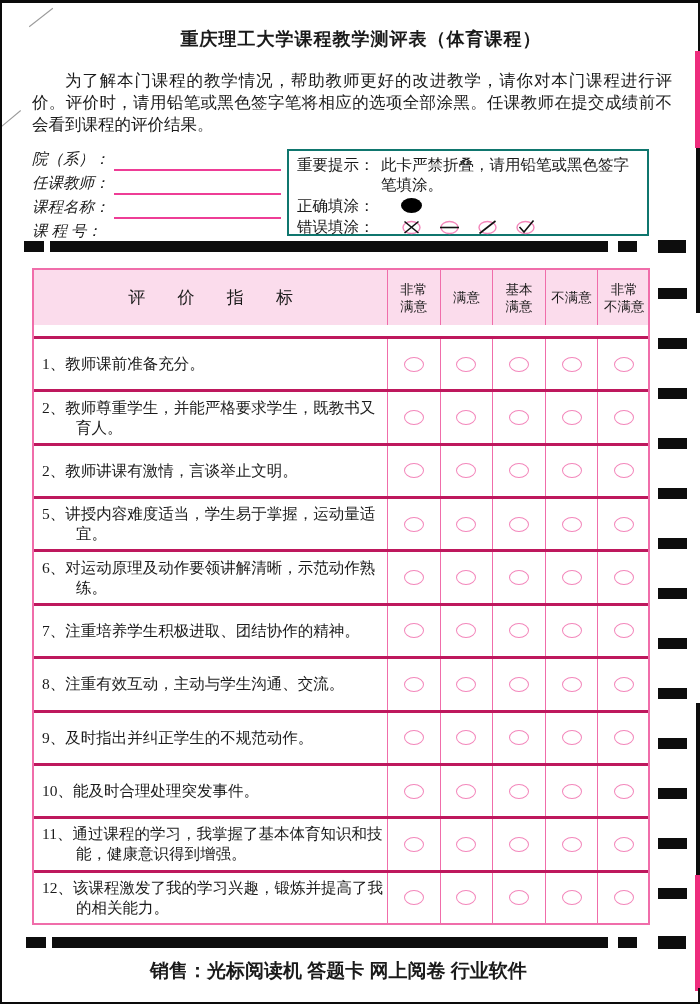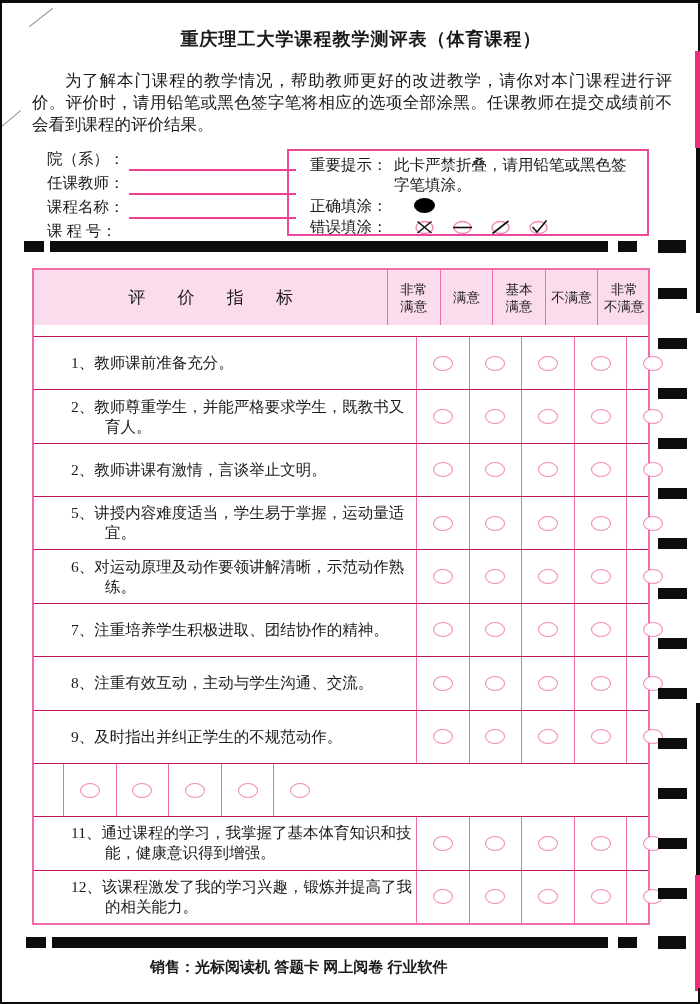--- a/index.html
+++ b/index.html
@@ -15,29 +15,29 @@
   .s1{width:30px;left:24px;top:14px;transform:rotate(-38deg);}
   .s2{width:28px;left:-6px;top:116px;transform:rotate(-40deg);}
 
   .title{position:absolute;top:24px;left:0;width:100%;text-align:center;
     font-size:18px;font-weight:bold;letter-spacing:1px;padding-left:20px;}
 
   .intro{position:absolute;top:67px;left:30px;width:640px;font-size:16.5px;
     line-height:22px;text-align:justify;text-indent:2em;}
 
   
-  .fields{position:absolute;left:45px;top:144px;}
+  .fields{position:absolute;left:30px;top:144px;font-style:italic;}
   .field-row{height:24px;line-height:24px;white-space:nowrap;}
   .field-label{display:inline-block;width:80px;font-size:15.5px;vertical-align:bottom;}
   .field-line{display:inline-block;width:167px;height:18px;
     border-bottom:2px solid #ee3d96;vertical-align:bottom;margin-left:2px;}
 
   
   .notice{position:absolute;left:285px;top:146px;width:362px;height:87px;
-    border:2px solid #ec4899;padding:4px 8px 2px 21px;font-size:15.5px;line-height:20px;}
+    border:2px solid #0f766e;padding:4px 8px 2px 8px;font-size:15.5px;line-height:20px;}
   .notice-row{display:flex;align-items:flex-start;}
   .notice-label{flex:0 0 84px;}
   .notice-text{flex:1;}
   .mark-row{display:flex;align-items:center;height:21px;}
   .correct-dot{display:inline-block;width:21px;height:15px;background:#000;
     border-radius:50%;margin-left:20px;}
   .wrong-icons{display:flex;gap:13px;margin-left:18px;align-items:center;}
   .wrong-icons svg{display:block;}
 
   
@@ -46,33 +46,33 @@
   
   .eval-table{position:absolute;left:30px;top:265px;width:618px;height:657px;
     border:2px solid #f06daa;display:flex;flex-direction:column;gap:11px;}
   .thead{display:flex;height:55px;background:#fbdcec;}
   .hcell{border-left:1px solid #f06daa;display:flex;align-items:center;justify-content:center;
     text-align:center;font-size:13.5px;line-height:17px;white-space:pre-line;}
   .hcell:first-child{border-left:none;}
   .hcell.qhead{flex:0 0 353px;font-size:17px;letter-spacing:14px;text-indent:14px;}
   .hcell.opt{flex:0 0 52.6px;}
   .tbody{flex:1;display:flex;flex-direction:column;}
-  .trow{flex:1;display:flex;border-top:1px solid #be185d;padding-left:29px;}
+  .trow{flex:1;display:flex;border-top:3px solid #be185d;}
   .qcell{flex:0 0 353px;display:flex;align-items:center;padding:2px 4px 2px 8px;}
   .qtext{font-size:15.5px;line-height:20px;padding-left:2.2em;text-indent:-2.2em;}
   .ocell{flex:0 0 52.6px;border-left:1px solid #f06daa;display:flex;
     align-items:center;justify-content:center;}
   .bubble{display:inline-block;width:20px;height:15px;border:1.5px solid #f387bb;
     border-radius:50%;background:#fff;}
 
   
   .tmark{position:absolute;left:656px;width:29px;height:11px;background:#0d0d0d;}
   .strip{position:absolute;}
 
-  .footer-text{position:absolute;left:148px;top:955px;font-size:15px;
+  .footer-text{position:absolute;left:148px;top:955px;font-size:19px;
     font-weight:bold;color:#1a1a1a;font-family:"Liberation Sans","DejaVu Sans",sans-serif;}
 </style>
 </head>
 <body>
 
 <div class="sheet">
 
   <div class="scratch s1"></div>
   <div class="scratch s2"></div>
 
@@ -294,20 +294,23 @@
             <span class="bubble"></span>
           </div>
           <div class="ocell">
             <span class="bubble"></span>
           </div>
           <div class="ocell">
             <span class="bubble"></span>
           </div>
         </div>
         <div class="trow">
+          <div class="qcell">
+            <div class="qtext">10、能及时合理处理突发事件。</div>
+          </div>
           <div class="ocell">
             <span class="bubble"></span>
           </div>
           <div class="ocell">
             <span class="bubble"></span>
           </div>
           <div class="ocell">
             <span class="bubble"></span>
           </div>
           <div class="ocell">

